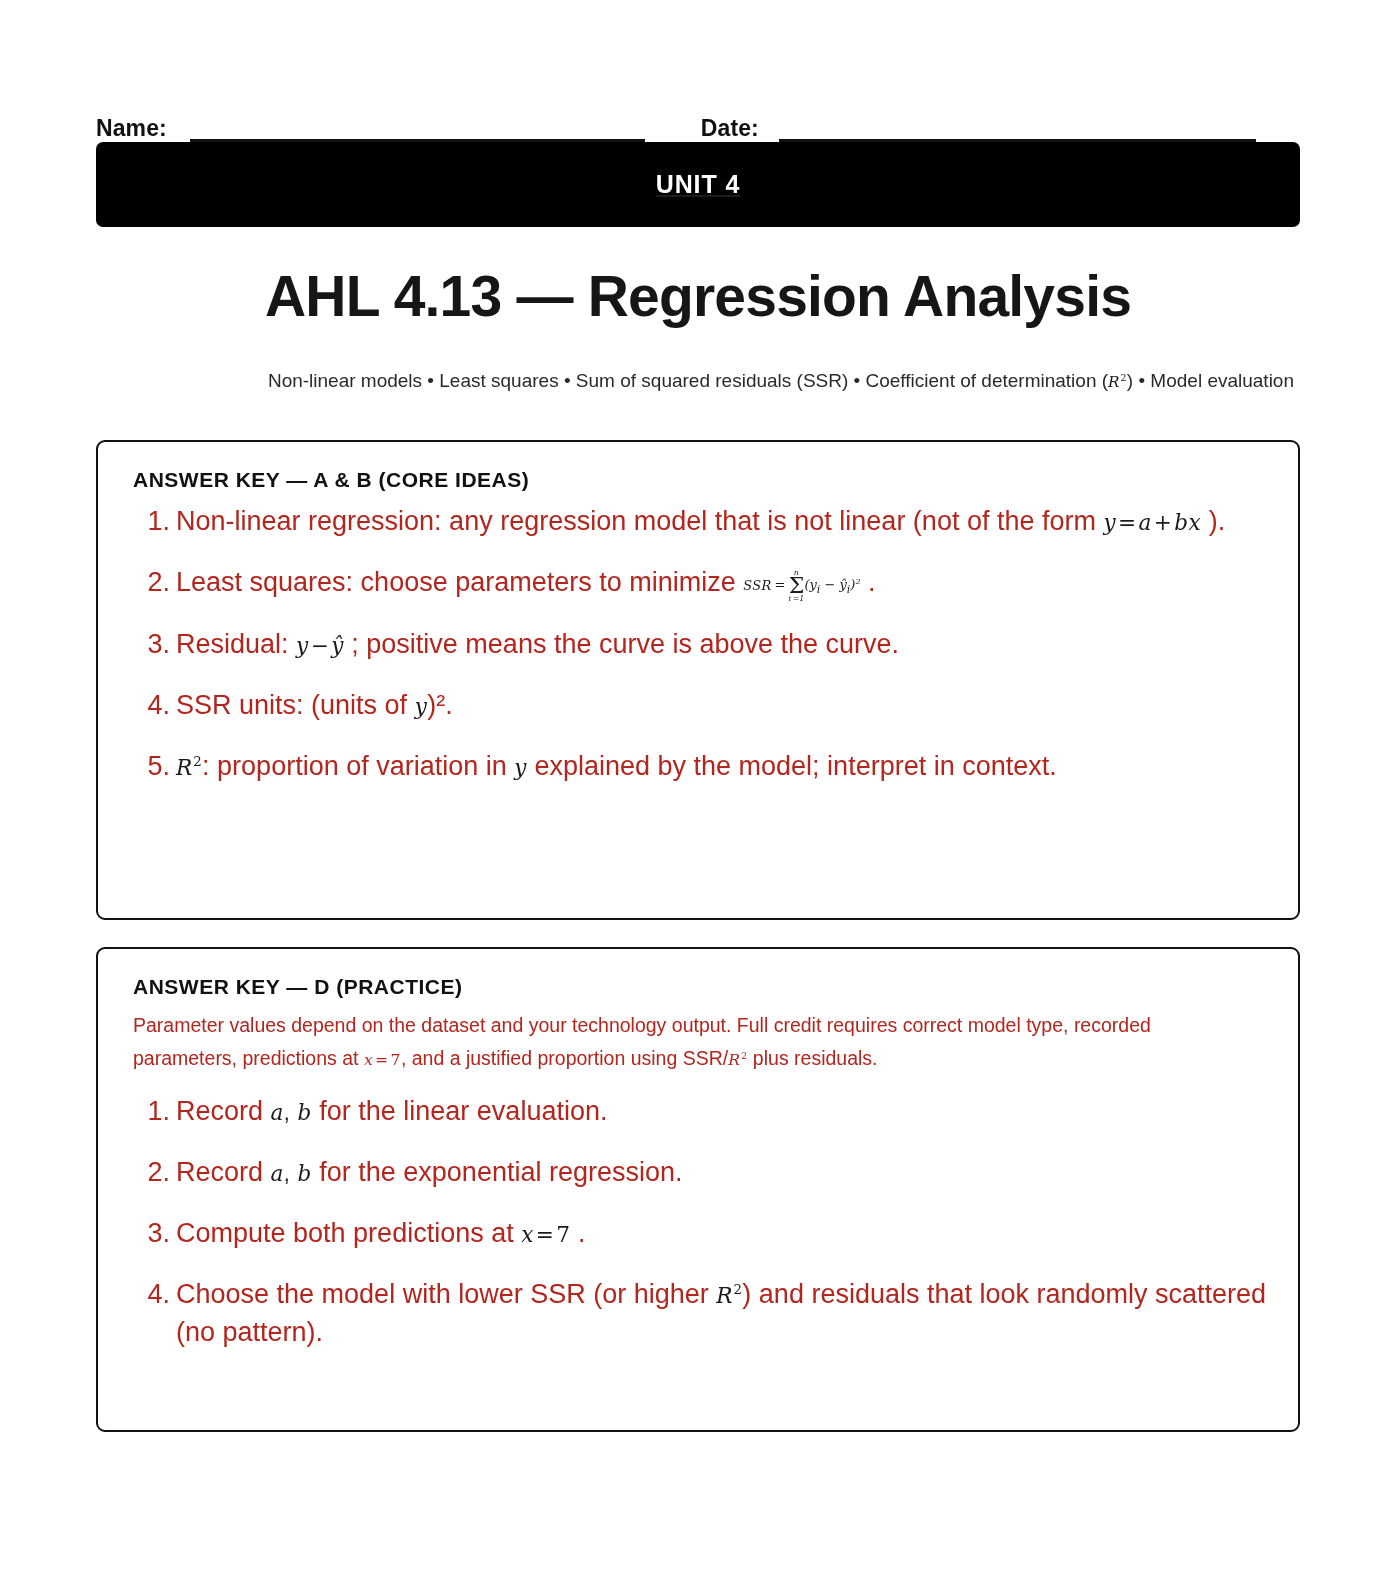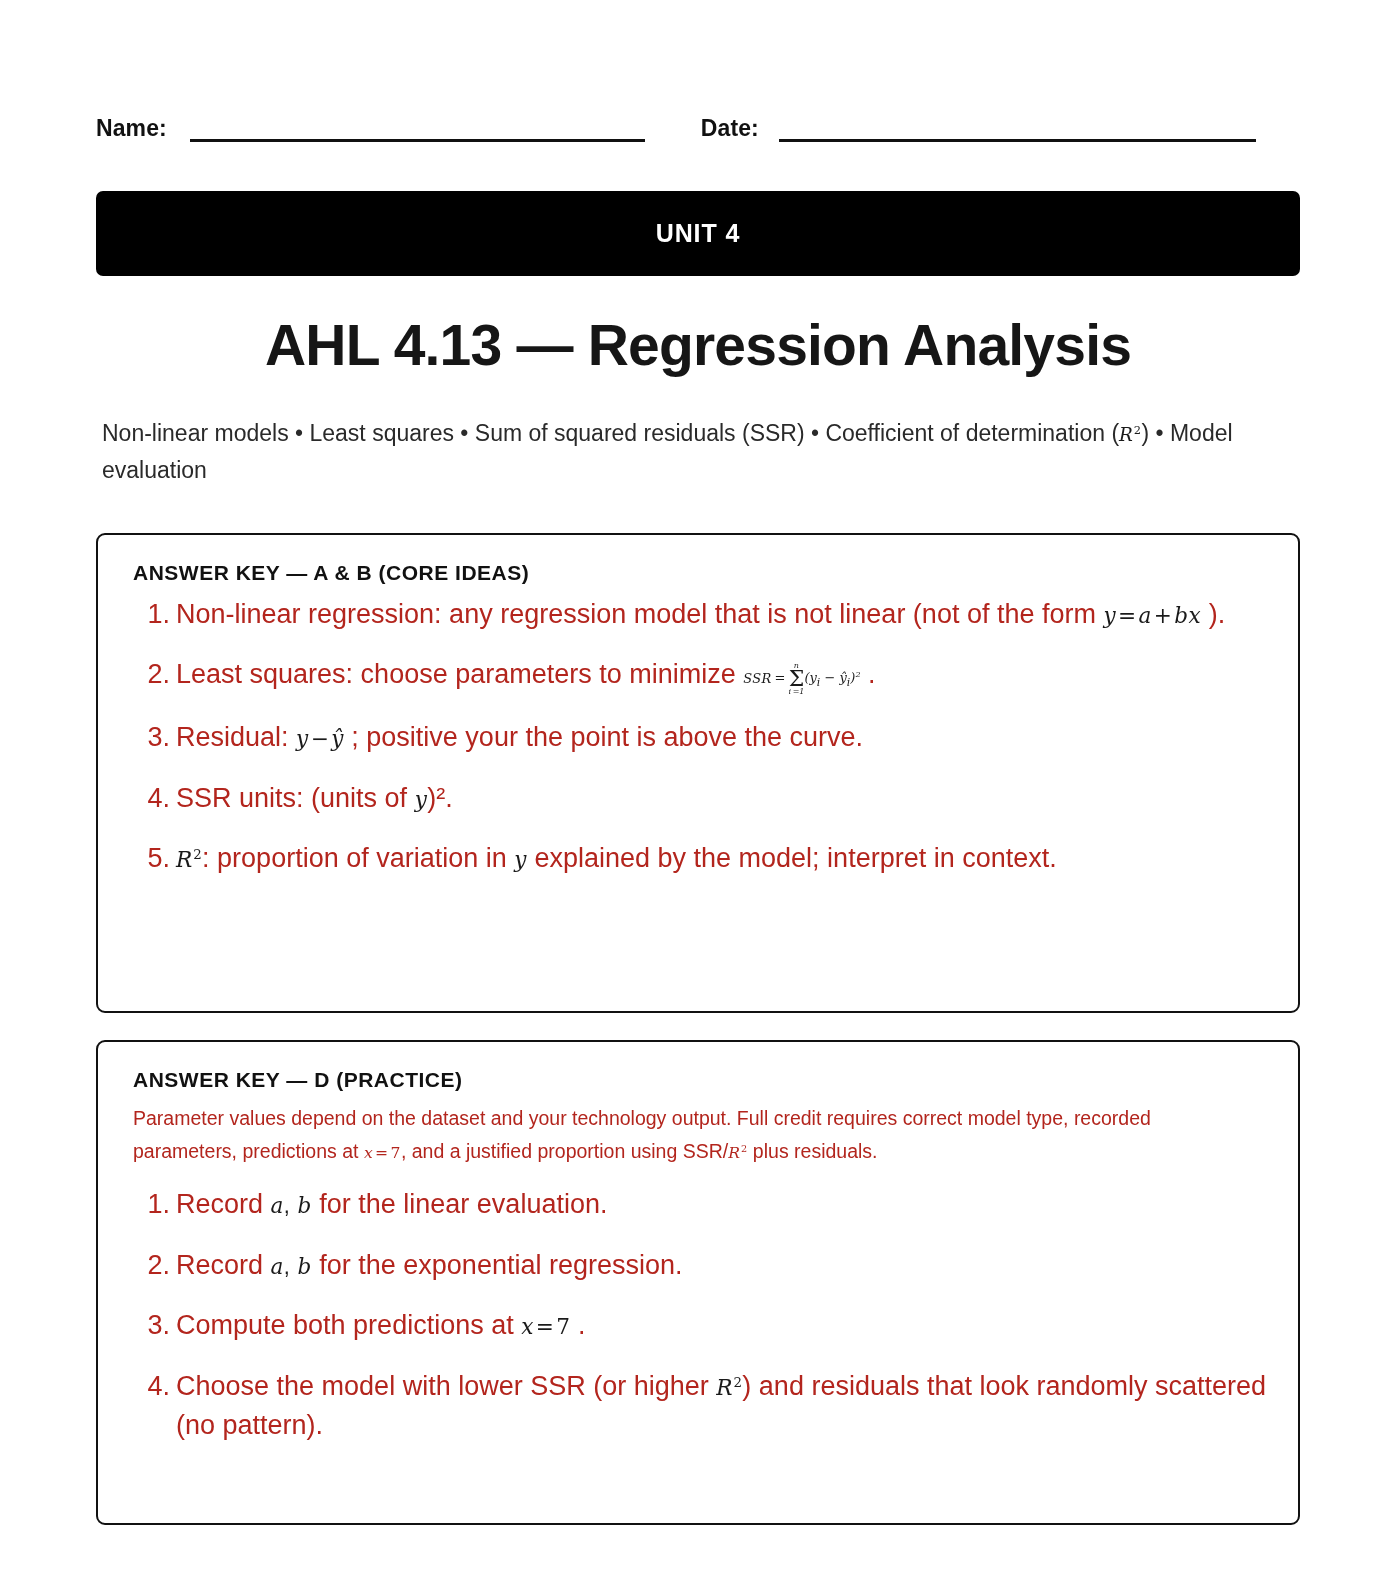--- a/index.html
+++ b/index.html
@@ -41,48 +41,48 @@
   .nd-rule {
     border-bottom: 3px solid #111111;
     height: 0;
   }
   .nd-rule.name { width: 455px; margin-left: 23px; }
   .nd-rule.date { width: 477px; margin-left: 20px; }
   .nd-gap { width: 56px; }
 
   
   .unit-banner {
-    margin-top: 49px;
     height: 85px;
     background: #000000;
     border-radius: 7px;
     display: flex;
     align-items: center;
     justify-content: center;
+    text-decoration: underline;
   }
   .unit-banner .label {
     color: #ffffff;
     font-size: 25px;
     font-weight: 700;
     letter-spacing: 0.9px;
   }
 
   
   .title {
     text-align: center;
     font-size: 57px;
     font-weight: 700;
     letter-spacing: -0.8px;
     color: #161616;
     line-height: 1.1;
   }
   .subtitle {
     margin-top: 22px;
-    text-align: left;
-    font-size: 23px;
+    text-align: right;
+    font-size: 19px;
     color: #2a2a2a;
     line-height: 1.62;
     padding: 0 6px;
   }
 
   
   .keybox {
     border: 2.5px solid #111111;
     border-radius: 9px;
     box-sizing: border-box;
@@ -230,21 +230,21 @@
         <span class="num">2.</span>
         <span>Least squares: choose parameters to minimize</span>
         <span class="math-ssr"><span class="lhs">SSR</span><span class="eq">=</span><span class="sigma-stack"><span class="lim">n</span><span class="sig">Σ</span><span class="lim">i =1</span></span><span class="body">(y<sub>i</sub> − ŷ<sub>i</sub>)<sup style="font-size:0.62em;vertical-align:super;line-height:0;">2</sup></span></span>
         <span>.</span>
       </li>
 
       <li>
         <span class="num">3.</span>
         <span>Residual:</span>
         <span class="math">y<span class="op">−</span>ŷ</span>
-        <span>; positive your the point is above the curve.</span>
+        <span>; positive means the curve is above the curve.</span>
       </li>
 
       <li>
         <span class="num">4.</span>
         <span>SSR units: (units of</span>
         <span class="math">y</span><span>)².</span>
       </li>
 
       <li>
         <span class="num">5.</span>

